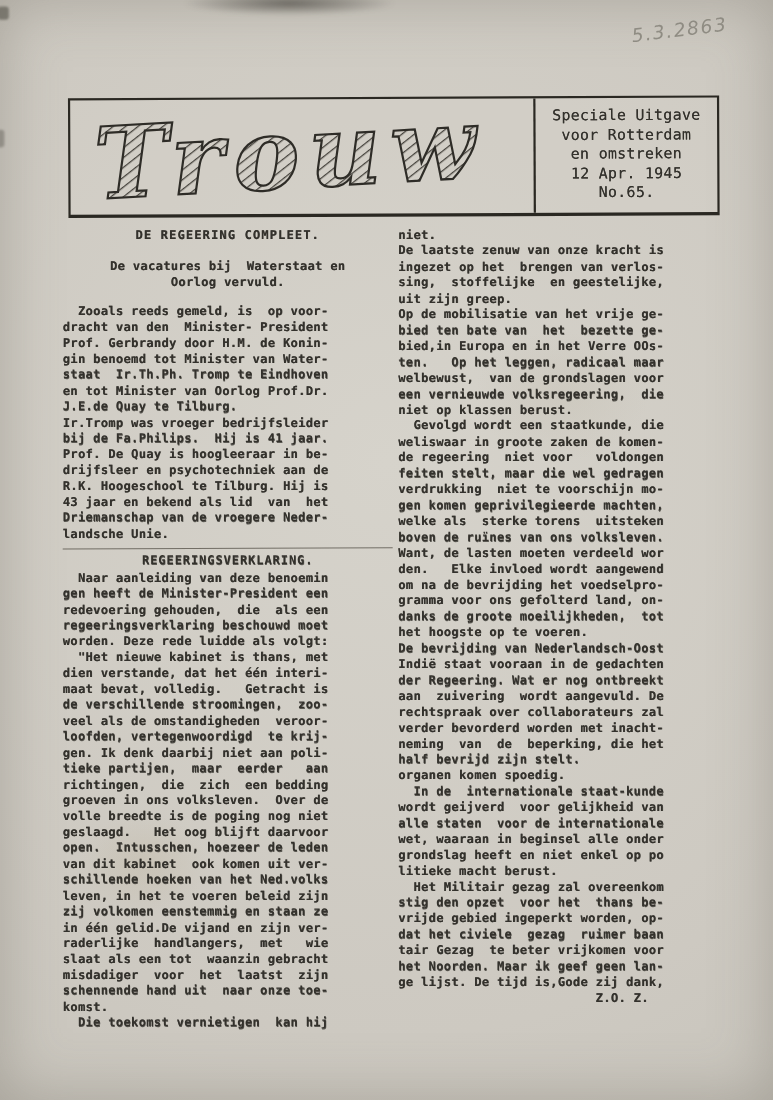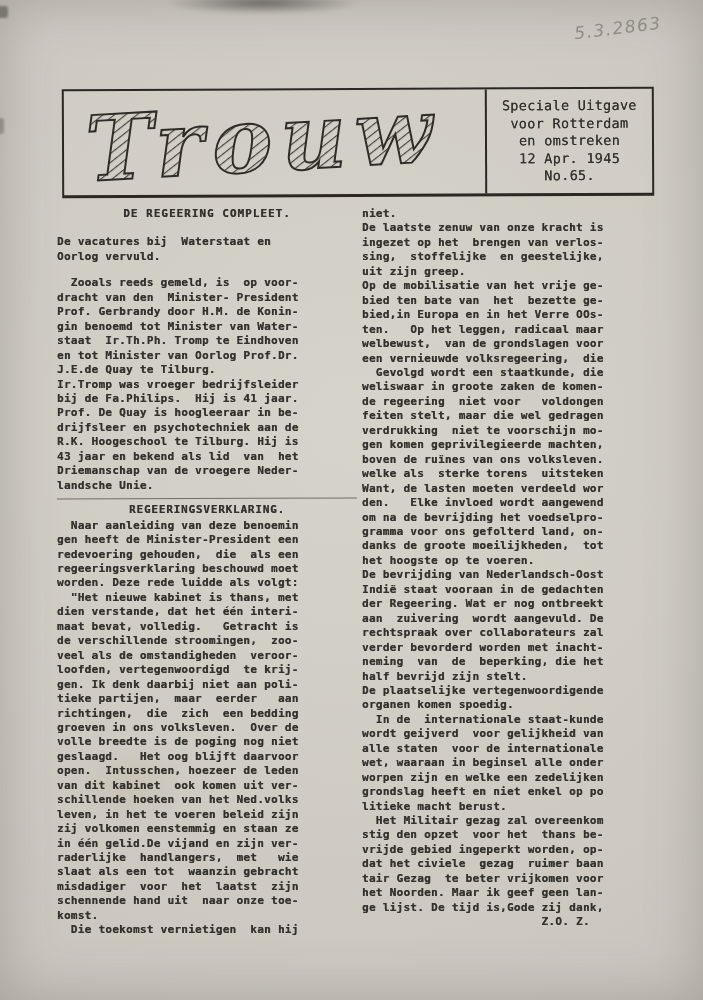--- a/index.html
+++ b/index.html
@@ -50,21 +50,21 @@
 
   .col{
     position:absolute;top:207px;width:300px;
     font-size:11px;line-height:14.45px;letter-spacing:0.28px;
     text-shadow:0.3px 0.3px 0.5px rgba(45,43,38,0.72);
     font-weight:bold;
   }
   .col-left{left:57px;}
   .col-right{left:362px;}
   .tl{white-space:pre;min-height:14.45px;}
-  .centered .tl{}
+  .centered .tl{text-align:center;}
   .head{text-align:center;letter-spacing:1px;margin-bottom:14px;}
   .subhead{margin-bottom:12px;}
   .section-rule{
     border:none;border-top:1.6px solid rgba(72,69,60,0.7);
     margin:5px 0 4px 0;width:100%;transform:rotate(-0.2deg);
   }
   .head2{text-align:center;letter-spacing:0.8px;margin-bottom:1px;}
 </style>
 </head>
 <body>
@@ -163,49 +163,48 @@
         <div class="tl">De laatste zenuw van onze kracht is</div>
         <div class="tl">ingezet op het  brengen van verlos-</div>
         <div class="tl">sing,  stoffelijke  en geestelijke,</div>
         <div class="tl">uit zijn greep.</div>
         <div class="tl">Op de mobilisatie van het vrije ge-</div>
         <div class="tl">bied ten bate van  het  bezette ge-</div>
         <div class="tl">bied,in Europa en in het Verre OOs-</div>
         <div class="tl">ten.   Op het leggen, radicaal maar</div>
         <div class="tl">welbewust,  van de grondslagen voor</div>
         <div class="tl">een vernieuwde volksregeering,  die</div>
+        <div class="tl">niet op klassen berust.</div>
         <div class="tl">  Gevolgd wordt een staatkunde, die</div>
         <div class="tl">weliswaar in groote zaken de komen-</div>
         <div class="tl">de regeering  niet voor   voldongen</div>
         <div class="tl">feiten stelt, maar die wel gedragen</div>
         <div class="tl">verdrukking  niet te voorschijn mo-</div>
         <div class="tl">gen komen geprivilegieerde machten,</div>
+        <div class="tl">welke als  sterke torens  uitsteken</div>
         <div class="tl">boven de ruïnes van ons volksleven.</div>
-        <div class="tl">welke als  sterke torens  uitsteken</div>
         <div class="tl">Want, de lasten moeten verdeeld wor</div>
         <div class="tl">den.   Elke invloed wordt aangewend</div>
         <div class="tl">om na de bevrijding het voedselpro-</div>
         <div class="tl">gramma voor ons gefolterd land, on-</div>
         <div class="tl">danks de groote moeilijkheden,  tot</div>
         <div class="tl">het hoogste op te voeren.</div>
         <div class="tl">De bevrijding van Nederlandsch-Oost</div>
         <div class="tl">Indië staat vooraan in de gedachten</div>
         <div class="tl">der Regeering. Wat er nog ontbreekt</div>
         <div class="tl">aan  zuivering  wordt aangevuld. De</div>
         <div class="tl">rechtspraak over collaborateurs zal</div>
         <div class="tl">verder bevorderd worden met inacht-</div>
         <div class="tl">neming  van  de  beperking, die het</div>
         <div class="tl">half bevrijd zijn stelt.</div>
-        <div class="tl">De plaatselijke vertegenwoordigende</div>
         <div class="tl">organen komen spoedig.</div>
         <div class="tl">  In de  internationale staat-kunde</div>
         <div class="tl">wordt geijverd  voor gelijkheid van</div>
         <div class="tl">alle staten  voor de internationale</div>
         <div class="tl">wet, waaraan in beginsel alle onder</div>
-        <div class="tl">worpen zijn en welke een zedelijken</div>
         <div class="tl">grondslag heeft en niet enkel op po</div>
         <div class="tl">litieke macht berust.</div>
         <div class="tl">  Het Militair gezag zal overeenkom</div>
         <div class="tl">stig den opzet  voor het  thans be-</div>
         <div class="tl">vrijde gebied ingeperkt worden, op-</div>
         <div class="tl">dat het civiele  gezag  ruimer baan</div>
         <div class="tl">tair Gezag  te beter vrijkomen voor</div>
         <div class="tl">het Noorden. Maar ik geef geen lan-</div>
         <div class="tl">ge lijst. De tijd is,Gode zij dank,</div>
         <div class="tl">                          Z.O. Z.</div>

